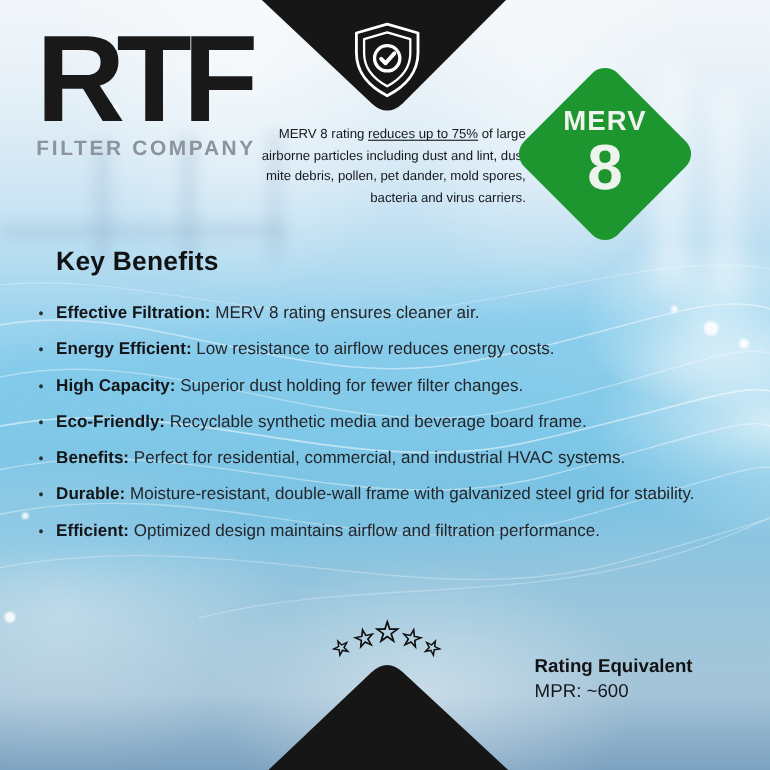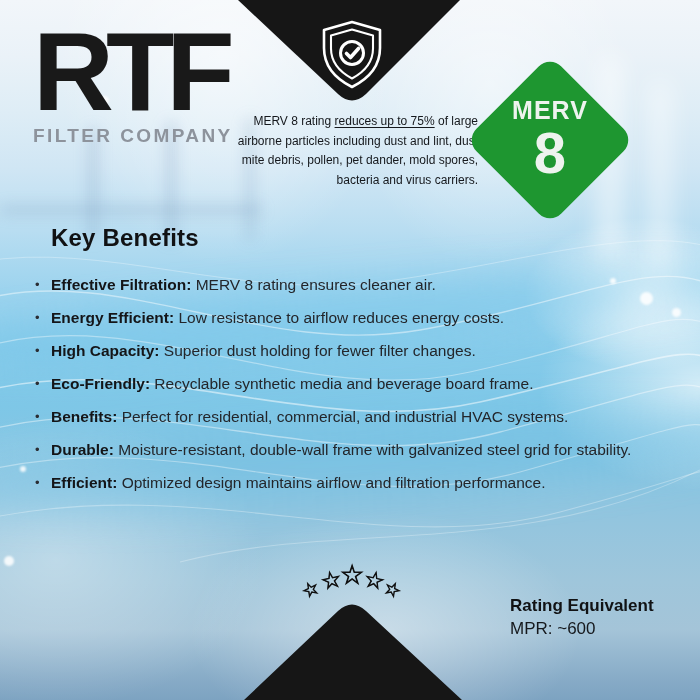--- a/index.html
+++ b/index.html
@@ -81,21 +81,21 @@
     position:absolute; color:#101010; -webkit-text-stroke:0.8px #101010;
     line-height:1; pointer-events:none;
   }
   .s1{left:302px; top:580px; font-size:19px; transform:rotate(-26deg);}
   .s2{left:321px; top:569px; font-size:23px; transform:rotate(-12deg);}
   .s3{left:340px; top:562px; font-size:27px; transform:rotate(0deg);}
   .s4{left:364px; top:569px; font-size:23px; transform:rotate(12deg);}
   .s5{left:384px; top:580px; font-size:19px; transform:rotate(26deg);}
 
   
-  .rating{position:absolute; left:510px; top:594px; color:#15181c;}
+  .rating{position:absolute; left:486px; top:594px; color:#15181c;}
   .rating-title{font-size:17px; font-weight:800; line-height:23px; color:#111214;}
   .rating-line{font-size:17px; font-weight:500; line-height:23px;}
 </style>
 </head>
 <body>
 
 <div class="canvas">
 
   <div class="bg-spots"></div>
 

